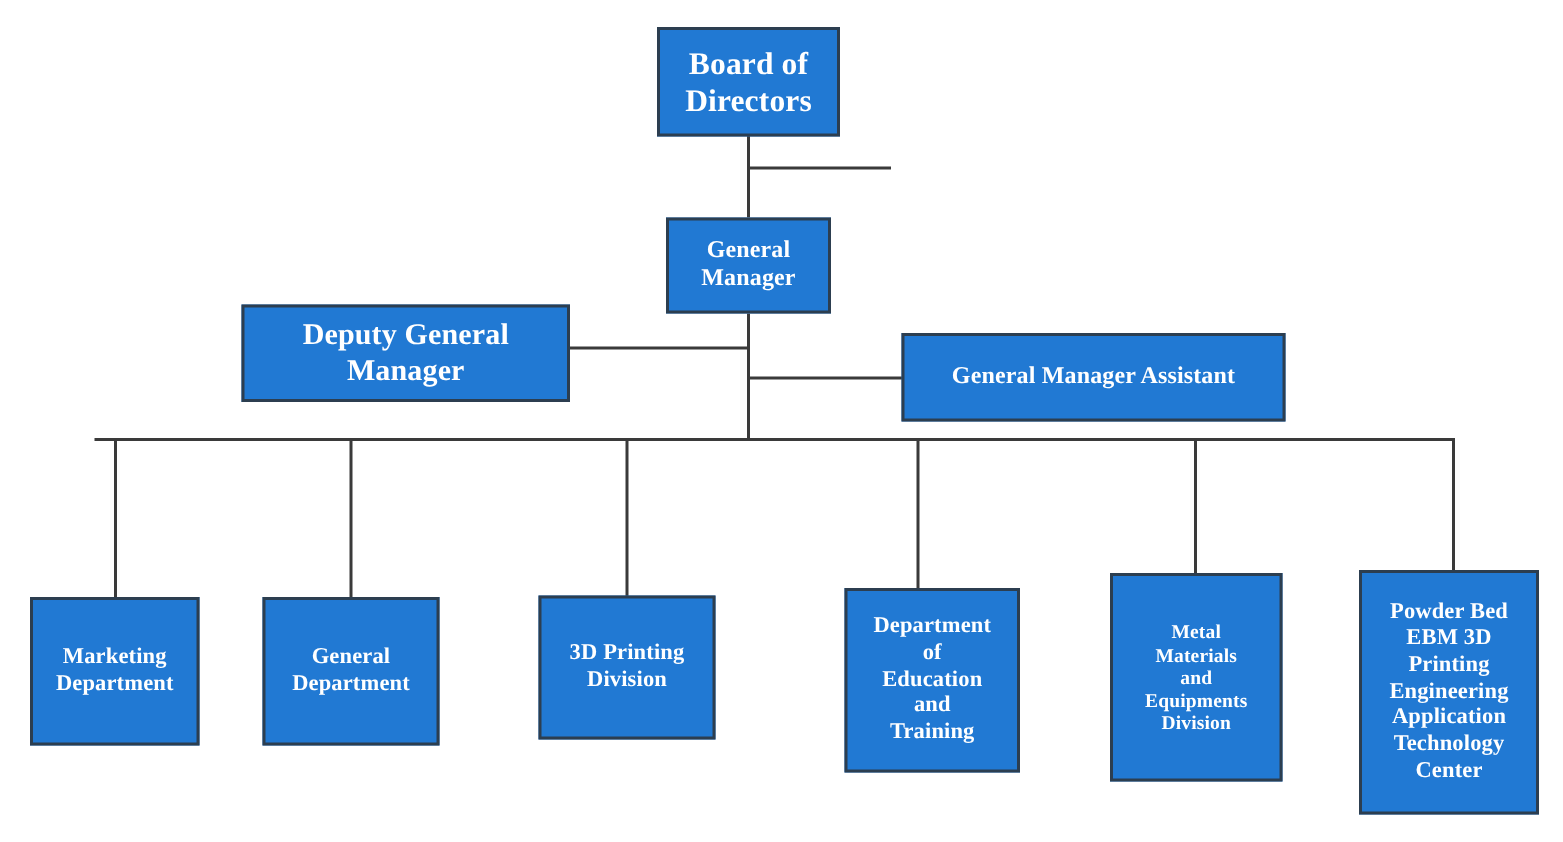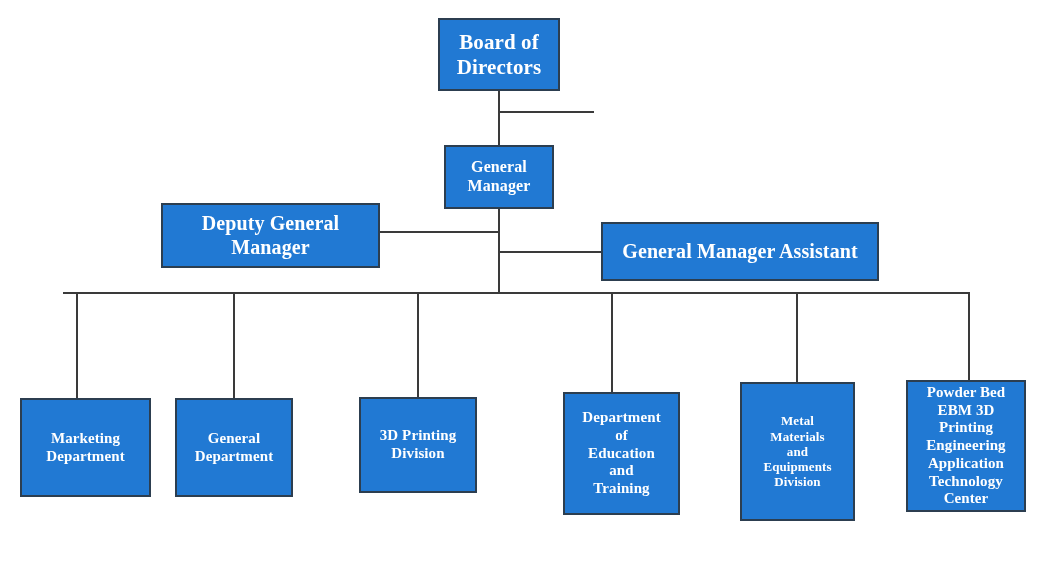--- a/index.html
+++ b/index.html
@@ -81,25 +81,25 @@
 
   <div class="node" style="left:444px; top:145px; width:110px; height:64px; font-size:16px;">
     <span class="node-label">General
 Manager</span>
   </div>
 
   <div class="node" style="left:161px; top:203px; width:219px; height:65px; font-size:20px;">
     <span class="node-label">Deputy General Manager</span>
   </div>
 
-  <div class="node" style="left:601px; top:222px; width:278px; height:59px; font-size:20px;align-items:center;">
+  <div class="node" style="left:601px; top:222px; width:256px; height:59px; font-size:16px;align-items:center;">
     <span class="node-label">General Manager Assistant</span>
   </div>
 
-  <div class="node" style="left:20px; top:398px; width:131px; height:99px; font-size:15px;">
+  <div class="node" style="left:20px; top:398px; width:113px; height:99px; font-size:15px;">
     <span class="node-label">Marketing
 Department</span>
   </div>
 
   <div class="node" style="left:175px; top:398px; width:118px; height:99px; font-size:15px;">
     <span class="node-label">General
 Department</span>
   </div>
 
   <div class="node" style="left:359px; top:397px; width:118px; height:96px; font-size:15px;">
@@ -116,21 +116,21 @@
   </div>
 
   <div class="node" style="left:740px; top:382px; width:115px; height:139px; font-size:13px;">
     <span class="node-label">Metal
 Materials
 and
 Equipments
 Division</span>
   </div>
 
-  <div class="node" style="left:906px; top:380px; width:120px; height:132px; font-size:15px;">
+  <div class="node" style="left:906px; top:380px; width:120px; height:163px; font-size:15px;">
     <span class="node-label">Powder Bed
 EBM 3D
 Printing
 Engineering
 Application
 Technology
 Center</span>
   </div>
 
 </div>

